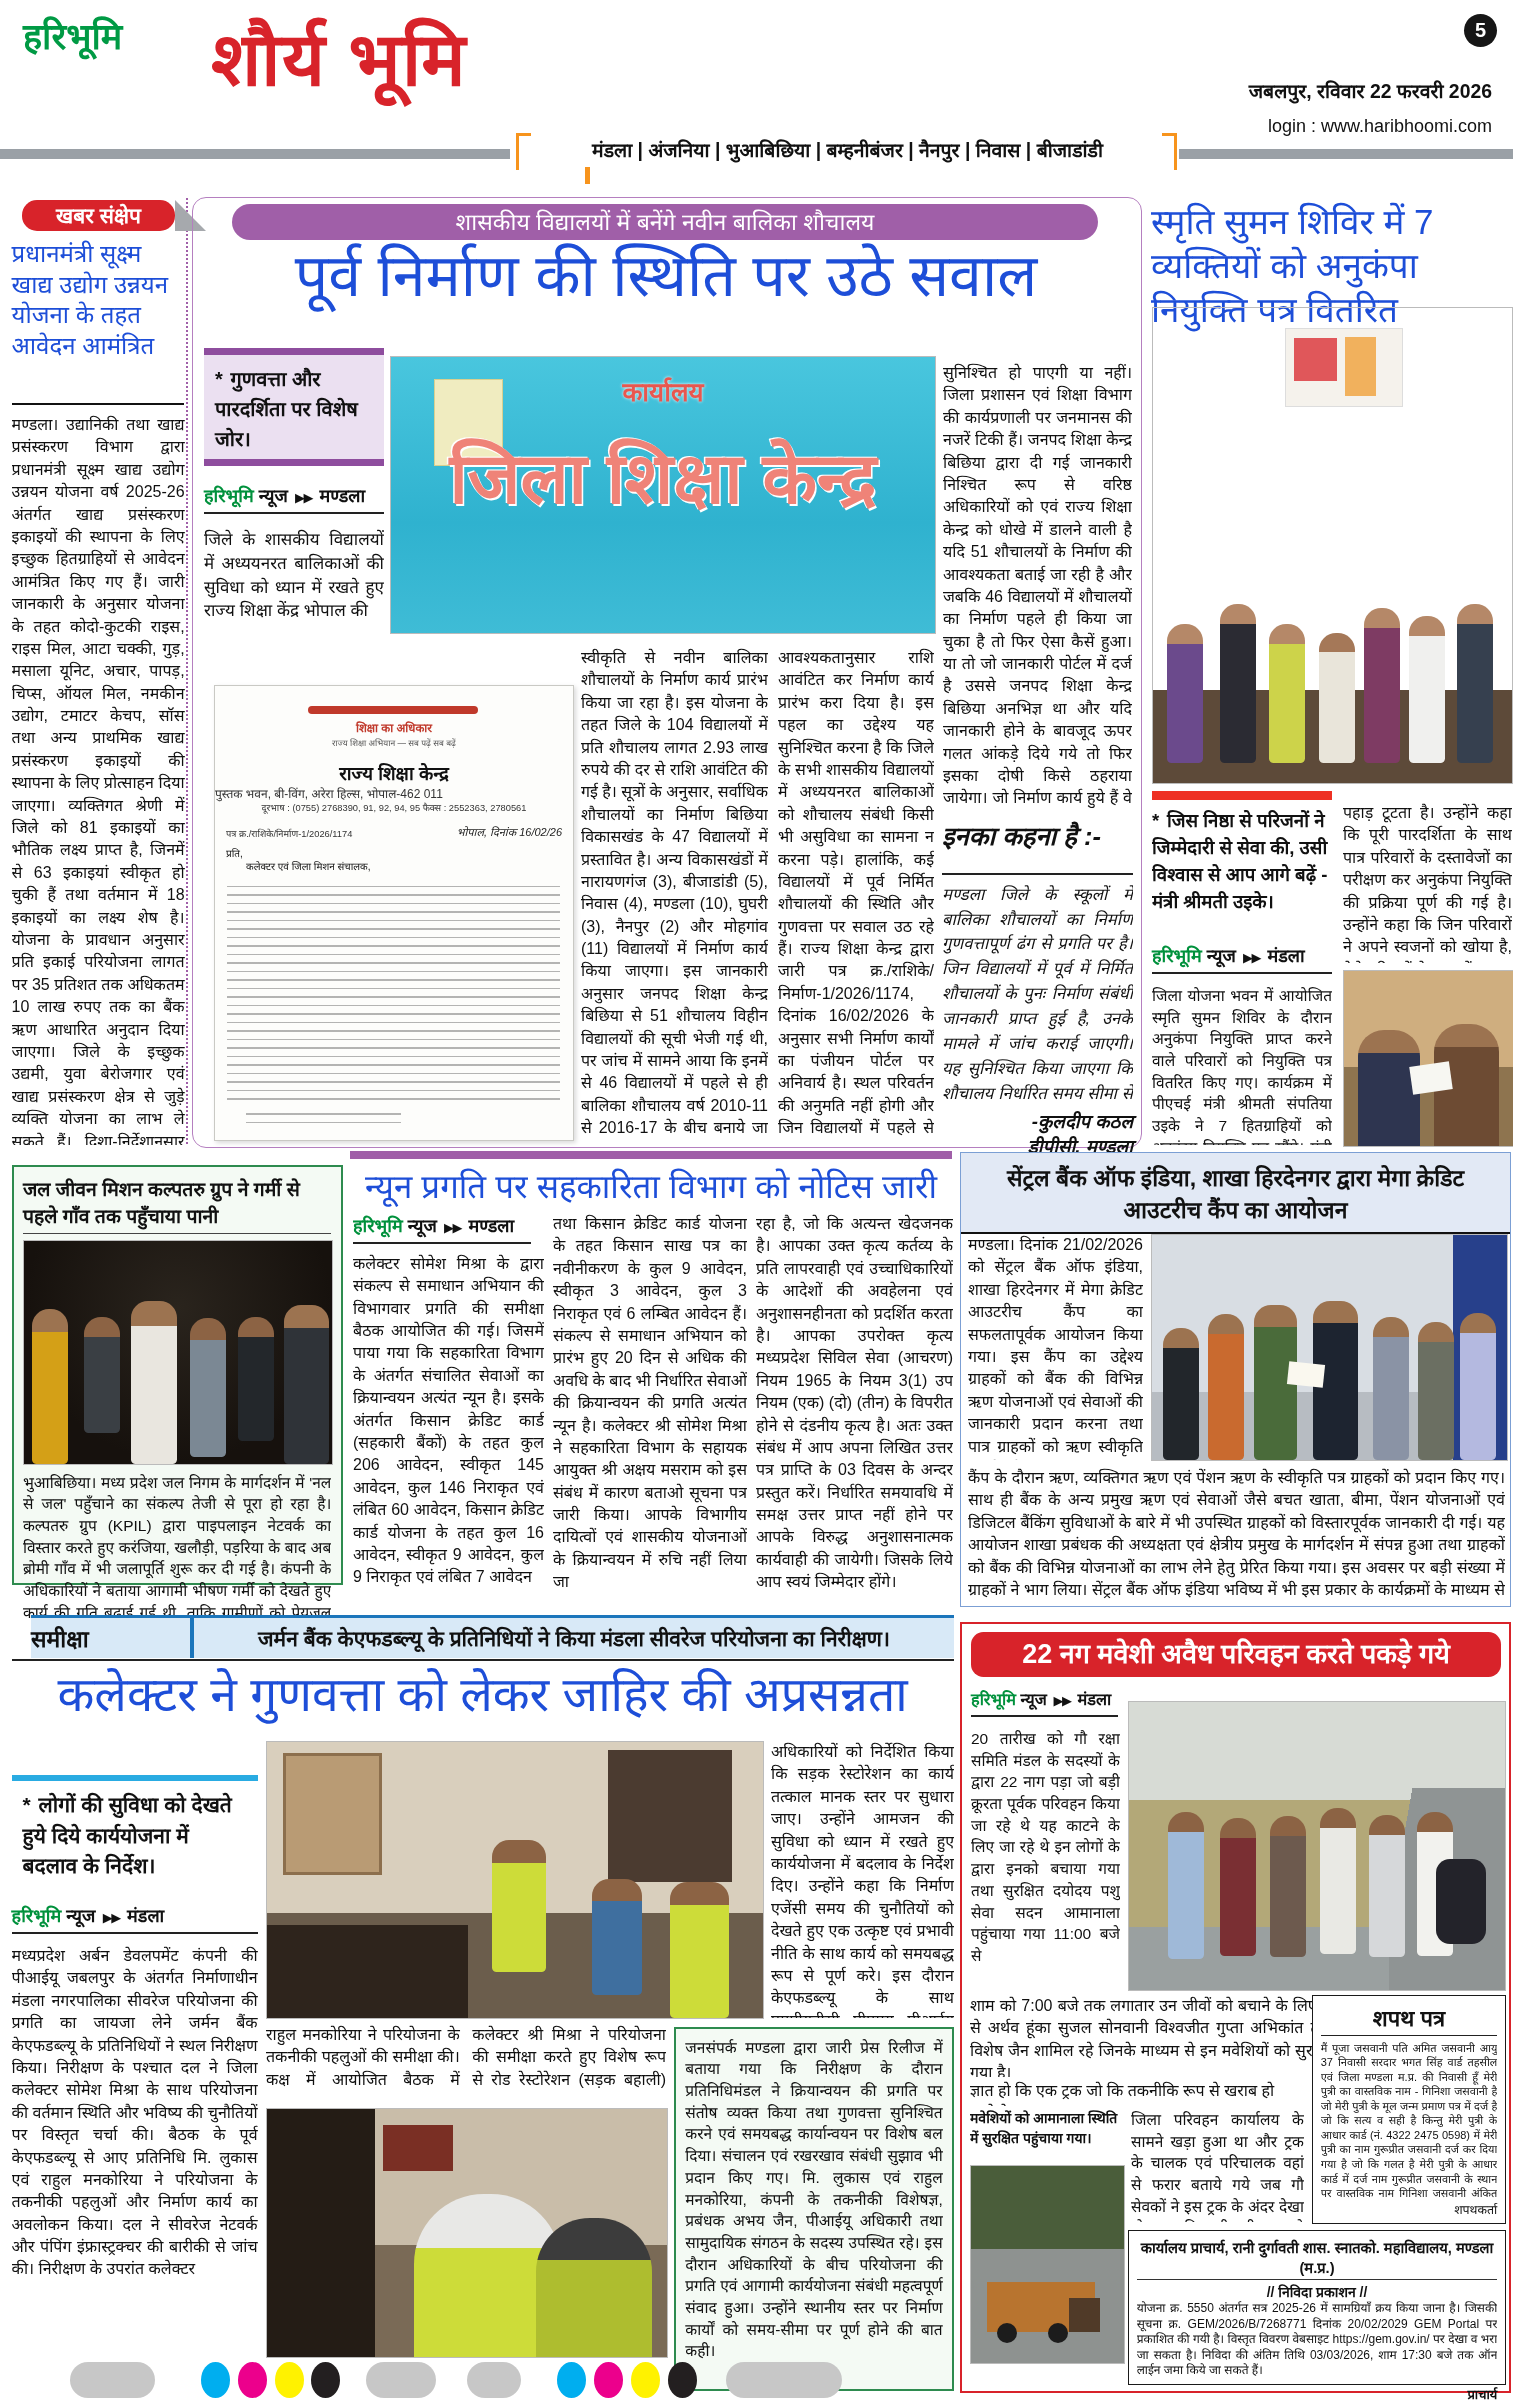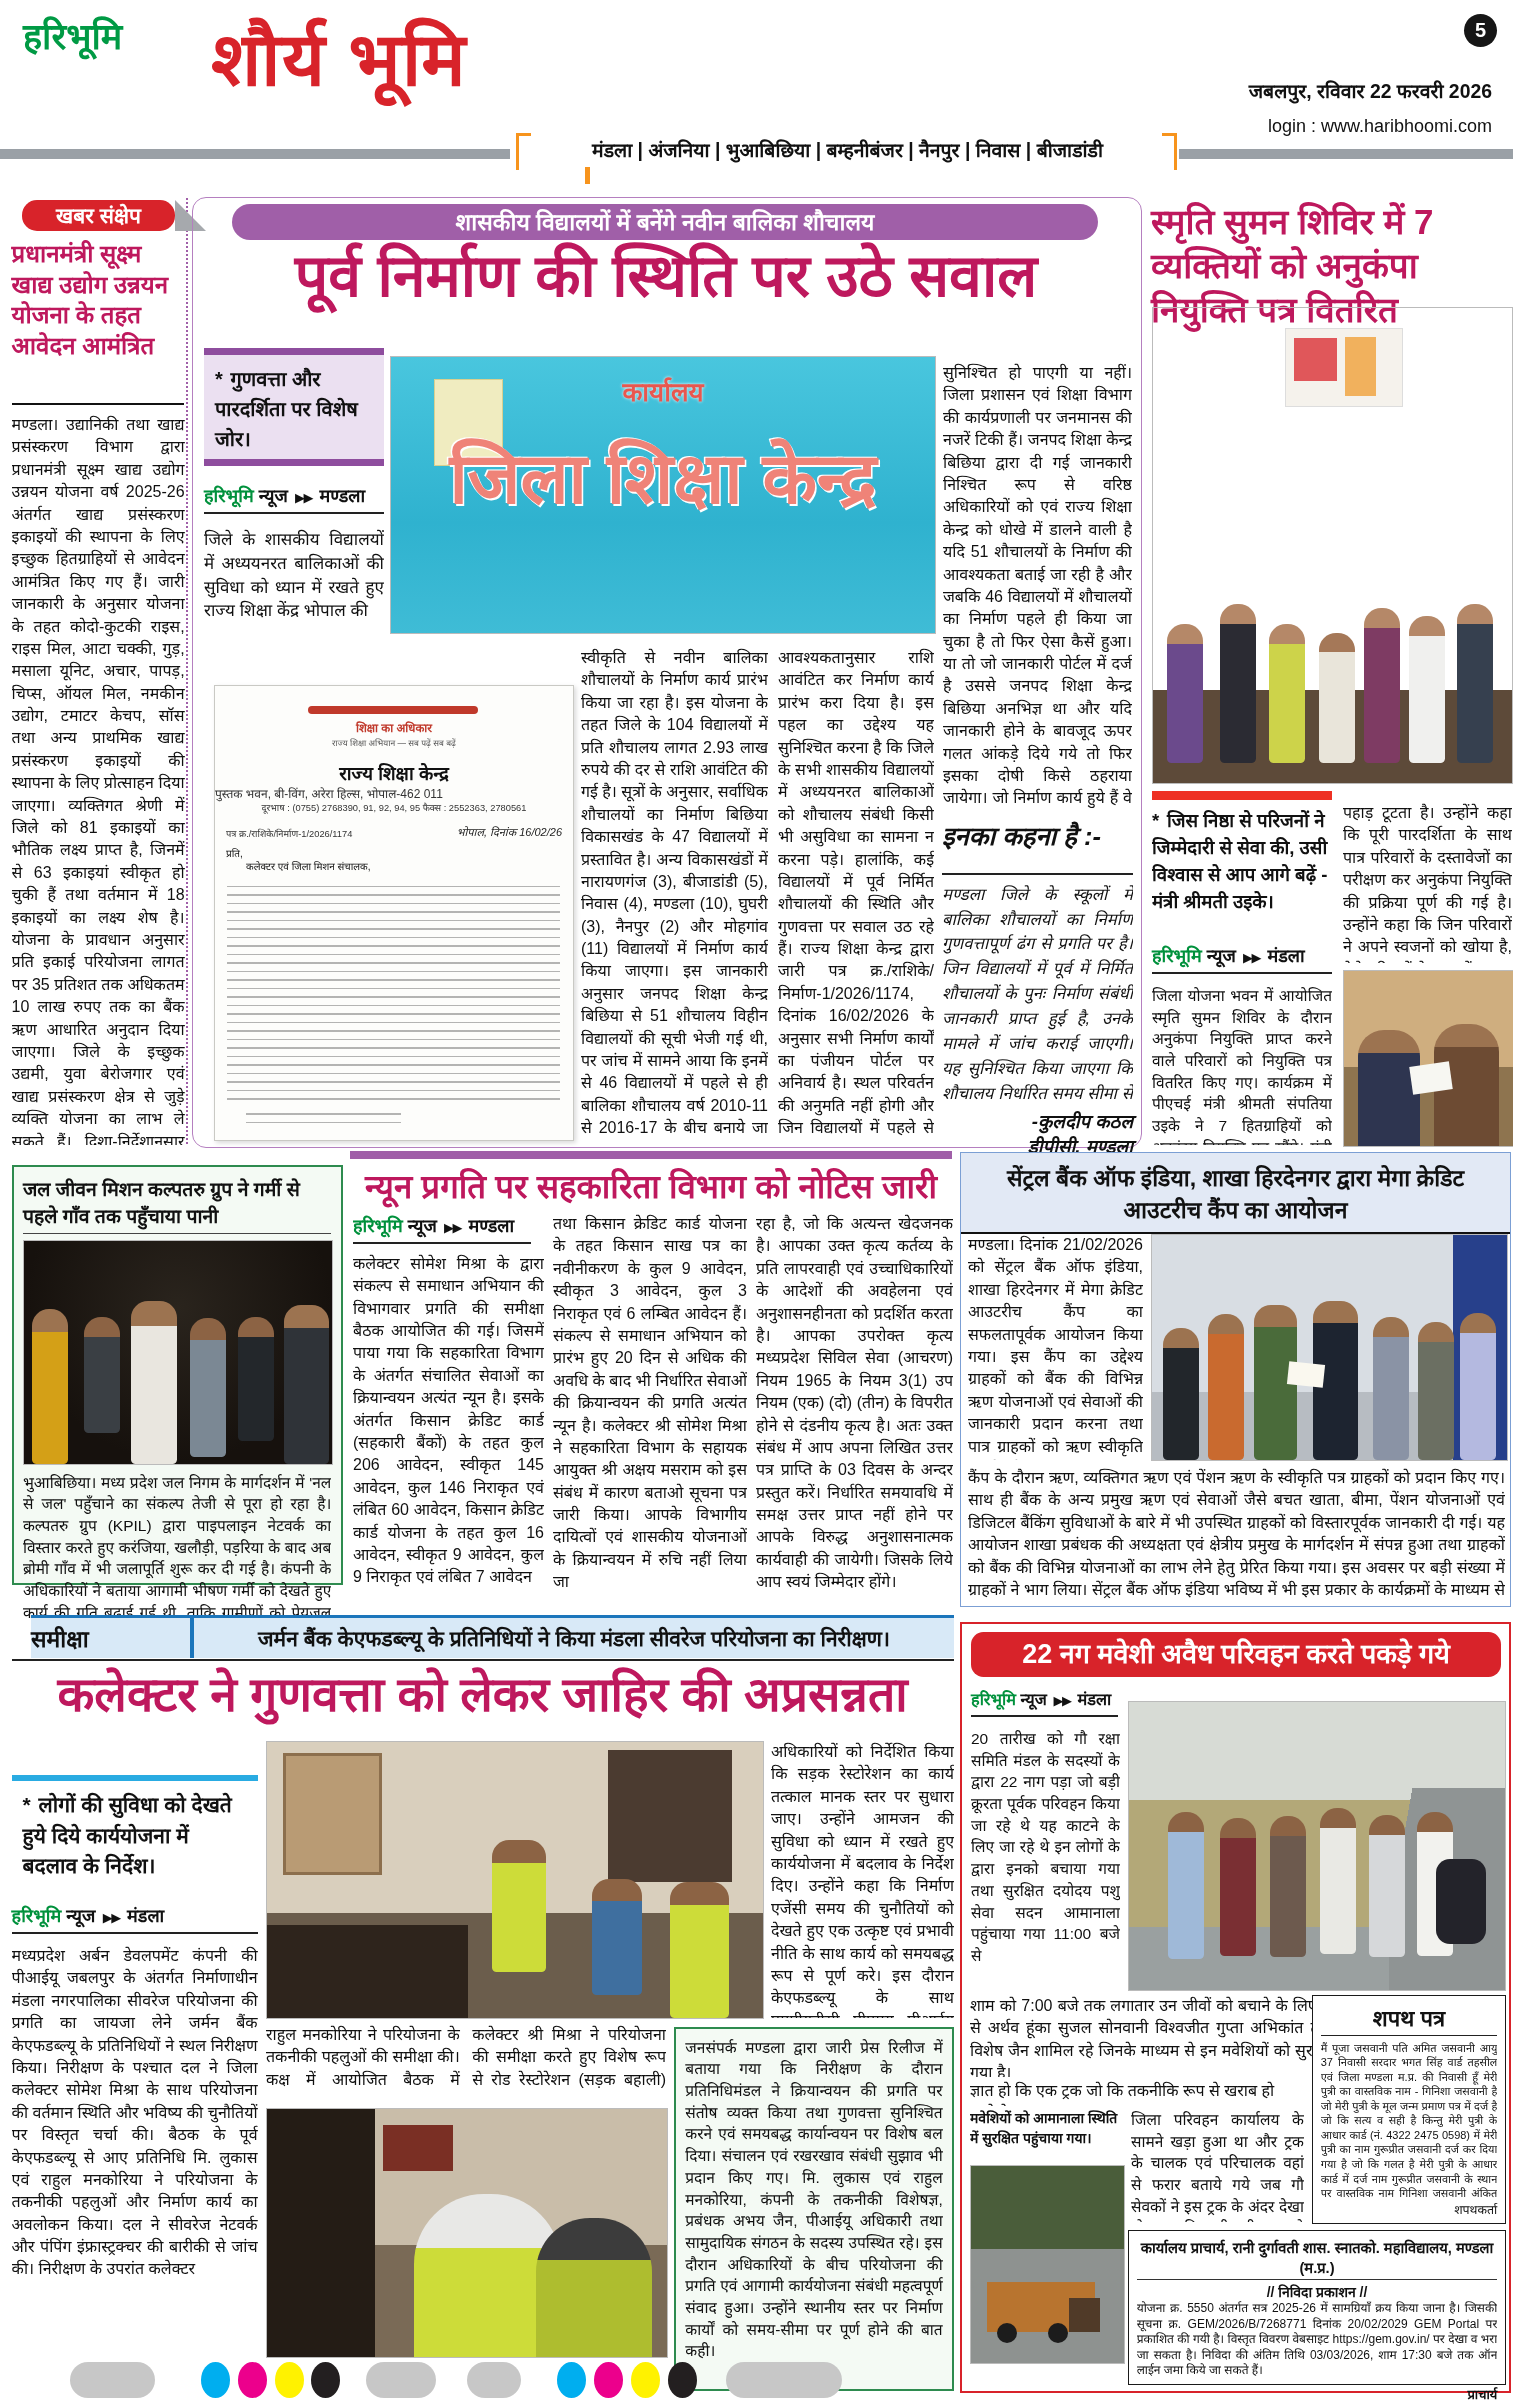--- a/index.html
+++ b/index.html
@@ -1,21 +1,21 @@
 <!DOCTYPE html>
 <html style="font-size:12.4px"><head>
 <meta charset="utf-8">
 <style>
   html,body{margin:0;padding:0;background:#e9e9e9;}
   .page{position:relative;width:1514px;height:2401px;background:#fff;overflow:hidden;
         font-family:"Liberation Sans","DejaVu Sans",sans-serif;color:#111;}
   .abs{position:absolute;}
   .jt{text-align:justify;}
   .body-text{font-size:16px;line-height:1.4;color:#101010;}
-  .headline{font-weight:700;color:#be185d;}
+  .headline{font-weight:400;color:#1d4ed8;}
   .byline{font-weight:bold;font-size:18px;border-bottom:2.3px solid #222;padding-bottom:4.6px;white-space:nowrap;}
   .byline .brand{color:#00913c;}
   .byline .arr{font-size:13px;letter-spacing:-1.5px;color:#111;margin:0 2.3px;}
   .photo{overflow:hidden;border:0.8px solid #bbb;}
   .fig{position:absolute;bottom:20px;width:36px;height:139px;border-radius:17px 17px 4.6px 4.6px;}
   .pullbox{box-sizing:border-box;padding:9.3px 11px;font-weight:bold;}
   .star{margin-right:7.7px;}
   .clip{overflow:hidden;}
   .qt-italic{font-style:italic;}
   .simlines{background:repeating-linear-gradient(180deg,#5a5a5a 0 1.5px,transparent 1.5px 8.5px);opacity:.45;}
@@ -46,21 +46,21 @@
   <div class="abs" style="left:186px;top:198px;height:946px;border-left:2.3px dotted #a05fa8;"></div>
   <div class="abs" style="left:22px;top:200px;width:153px;height:31px;background:#d8232a;color:#fff;text-align:center;
        line-height:31px;font-size:21px;font-weight:800;border-radius:15px;">खबर संक्षेप</div>
   <div class="abs" style="left:175px;top:200px;width:0;height:0;border-bottom:31px solid #a6a9ad;border-right:31px solid transparent;"></div>
   <div class="abs headline" style="left:11.6px;top:239px;width:173px;font-size:24px;line-height:1.28;">प्रधानमंत्री सूक्ष्म खाद्य उद्योग उन्नयन योजना के तहत आवेदन आमंत्रित</div>
   <div class="abs" style="left:11.6px;top:403px;width:172px;height:2.3px;background:#111;"></div>
   <div class="abs body-text jt clip" style="left:11.6px;top:414px;width:173px;height:731px;">मण्डला। उद्यानिकी तथा खाद्य प्रसंस्करण विभाग द्वारा प्रधानमंत्री सूक्ष्म खाद्य उद्योग उन्नयन योजना वर्ष 2025-26 अंतर्गत खाद्य प्रसंस्करण इकाइयों की स्थापना के लिए इच्छुक हितग्राहियों से आवेदन आमंत्रित किए गए हैं। जारी जानकारी के अनुसार योजना के तहत कोदो-कुटकी राइस, राइस मिल, आटा चक्की, गुड़, मसाला यूनिट, अचार, पापड़, चिप्स, ऑयल मिल, नमकीन उद्योग, टमाटर केचप, सॉस तथा अन्य प्राथमिक खाद्य प्रसंस्करण इकाइयों की स्थापना के लिए प्रोत्साहन दिया जाएगा। व्यक्तिगत श्रेणी में जिले को 81 इकाइयों का भौतिक लक्ष्य प्राप्त है, जिनमें से 63 इकाइयां स्वीकृत हो चुकी हैं तथा वर्तमान में 18 इकाइयों का लक्ष्य शेष है। योजना के प्रावधान अनुसार प्रति इकाई परियोजना लागत पर 35 प्रतिशत तक अधिकतम 10 लाख रुपए तक का बैंक ऋण आधारित अनुदान दिया जाएगा। जिले के इच्छुक उद्यमी, युवा बेरोजगार एवं खाद्य प्रसंस्करण क्षेत्र से जुड़े व्यक्ति योजना का लाभ ले सकते हैं। दिशा-निर्देशानुसार एमपीएफपीआई पोर्टल पर ऑनलाइन पंजीयन कर आवेदन किया जा सकता है। आवेदन हेतु डीपीआर तैयार कराने हेतु जिला रिसोर्स पर्सन, निकटस्थ विकासखण्ड स्तरीय वरिष्ठ उद्यान विकास अधिकारी, क्षेत्रीय ग्रामीण उद्यान विस्तार अधिकारी अथवा कार्यालय सहायक संचालक उद्यान से संपर्क किया जा सकता है।</div>
 
   <div class="abs" style="left:192px;top:197px;width:948px;height:949px;border:1.5px solid #b57fc0;border-radius:14px;"></div>
   <div class="abs" style="left:232px;top:204px;width:866px;height:36px;background:#a05fa8;border-radius:18px;color:#fff;
-       text-align:center;line-height:36px;font-size:23px;font-weight:700;">शासकीय विद्यालयों में बनेंगे नवीन बालिका शौचालय</div>
+       text-align:center;line-height:36px;font-size:23px;font-weight:400;">शासकीय विद्यालयों में बनेंगे नवीन बालिका शौचालय</div>
   <div class="abs headline" style="left:200px;top:246px;width:932px;text-align:center;font-size:59px;line-height:1.05;">पूर्व निर्माण की स्थिति पर उठे सवाल</div>
 
   <div class="abs pullbox clip" style="left:204px;top:348px;width:180px;height:118px;background:#ebe0f1;
        border-top:7px solid #8e4d9e;border-bottom:7px solid #8e4d9e;font-size:20px;line-height:1.5;">
     <span class="star">*</span><span>गुणवत्ता और पारदर्शिता पर विशेष जोर।</span>
   </div>
   <div class="abs byline" style="left:204px;top:483px;width:180px;">
     <span class="brand">हरिभूमि</span>
     <span>न्यूज</span>
     <span class="arr">▶▶</span>

